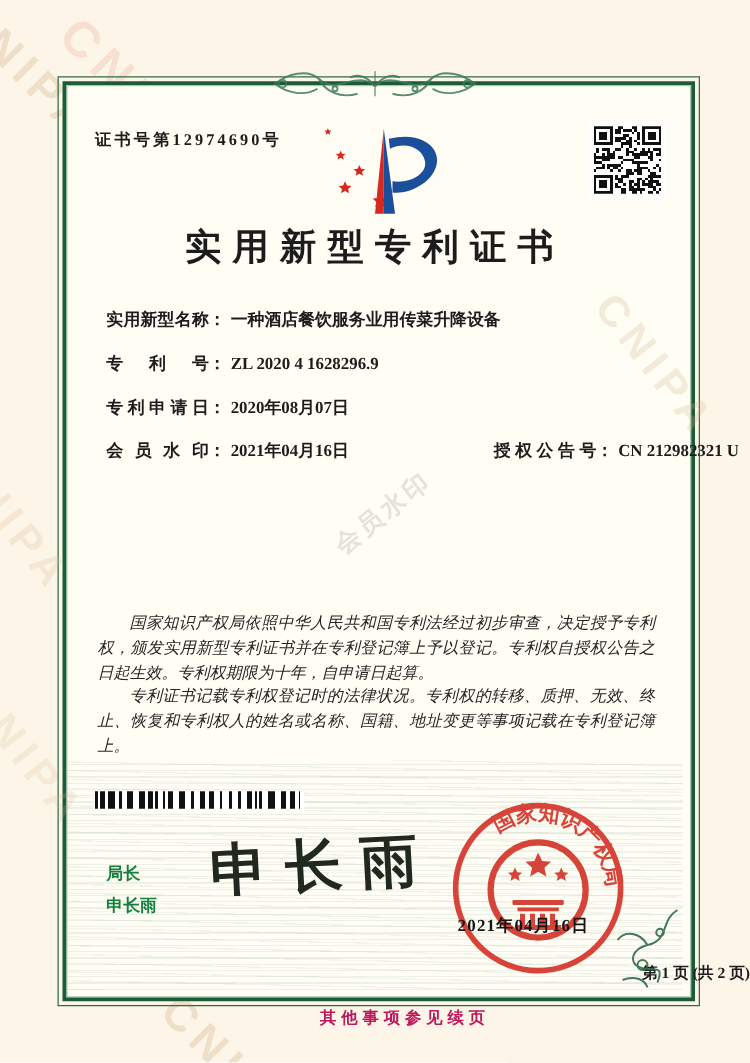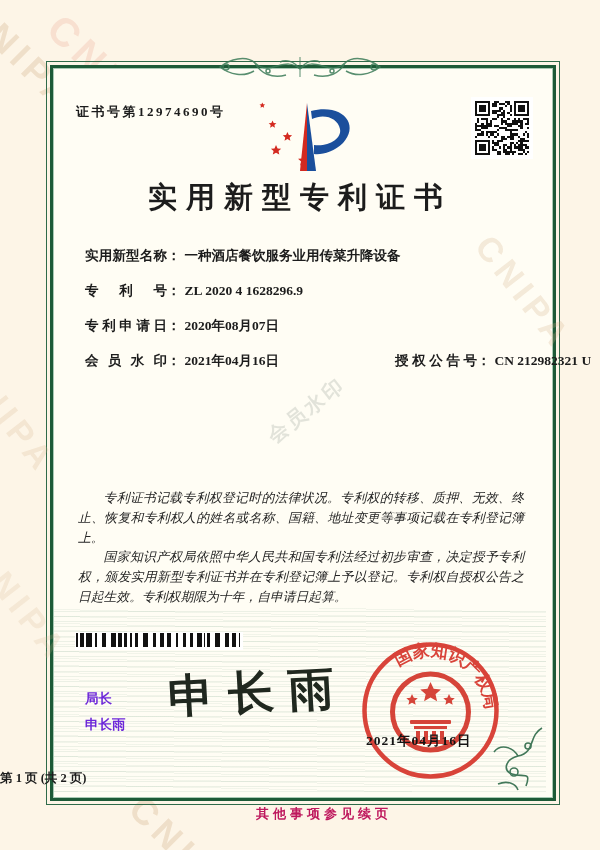--- a/index.html
+++ b/index.html
@@ -42,27 +42,27 @@
   .frow{height:35px;font-size:13.5px;font-weight:600;white-space:nowrap;}
   .flabel{display:inline-block;width:82px;text-align:justify;text-align-last:justify;}
   .fvalue{margin-left:4px;text-align:right;}
   .grant-no{position:absolute;left:310px;top:0;}
   .frow-last{position:relative;}
   .paras{position:absolute;left:78px;top:489px;width:446px;font-size:12.8px;
          font-style:italic;line-height:1.55;color:#242424;}
   .paras p{margin:0;text-indent:2em;text-align:justify;}
   .barcode{position:absolute;left:75px;top:632px;width:166px;height:16px;background:#fff;padding:1px;}
   .signer{position:absolute;left:85px;top:686px;font-family:"Liberation Sans","DejaVu Sans",sans-serif;
-          font-size:13.5px;font-weight:bold;line-height:26px;color:#6d28d9;}
+          font-size:13.5px;font-weight:bold;line-height:26px;color:#15803d;}
   .signature{position:absolute;left:168px;top:662px;font-size:46px;letter-spacing:14px;
              color:#20281f;transform:rotate(-3deg);font-weight:600;}
   .seal{position:absolute;left:358px;top:638px;width:145px;height:145px;opacity:0.92;}
   .seal-date{position:absolute;left:366px;top:732px;font-size:13.5px;font-weight:bold;
              letter-spacing:1px;color:#141414;z-index:6;}
-  .page-ind{position:absolute;left:0;top:770px;width:600px;text-align:left;font-size:12.5px;font-weight:600;}
+  .page-ind{position:absolute;left:0;top:770px;width:600px;text-align:right;font-size:12.5px;font-weight:600;}
   .footer-note{position:absolute;left:0;top:805px;width:600px;text-align:center;
                font-size:13px;letter-spacing:4px;font-weight:600;color:#be185d;margin-left:24px;}
   .flourish-top{position:absolute;left:210px;top:47px;width:180px;height:40px;z-index:5;}
   .flourish-corner{position:absolute;left:488px;top:726px;width:60px;height:66px;z-index:5;}
 </style>
 </head>
 <body>
 
 <div class="page">
 
@@ -362,22 +362,22 @@
       <div class="frow">
         <span class="flabel">专利申请日</span>：<span class="fvalue">2020年08月07日</span>
       </div>
       <div class="frow frow-last">
         <span class="flabel">会员水印</span>：<span class="fvalue">2021年04月16日</span>
         <span class="grant-no"><span class="flabel">授权公告号</span>：<span class="fvalue">CN 212982321 U</span></span>
       </div>
     </div>
 
     <div class="paras">
+      <p>国家知识产权局依照中华人民共和国专利法经过初步审查，决定授予专利权，颁发实用新型专利证书并在专利登记簿上予以登记。专利权自授权公告之日起生效。专利权期限为十年，自申请日起算。</p>
       <p>专利证书记载专利权登记时的法律状况。专利权的转移、质押、无效、终止、恢复和专利权人的姓名或名称、国籍、地址变更等事项记载在专利登记簿上。</p>
-      <p>国家知识产权局依照中华人民共和国专利法经过初步审查，决定授予专利权，颁发实用新型专利证书并在专利登记簿上予以登记。专利权自授权公告之日起生效。专利权期限为十年，自申请日起算。</p>
     </div>
 
     <div class="barcode">
       <svg id="bc" width="164" height="14" viewBox="0 0 100 14" preserveAspectRatio="none" shape-rendering="crispEdges">
           <rect x="0" y="0" width="1.284265899658203" height="14" fill="#111"></rect>
           <rect x="2.590740203857422" y="0" width="2.284612274169922" height="14" fill="#111"></rect>
           <rect x="6.335987854003906" y="0" width="3.1764503479003903" height="14" fill="#111"></rect>
           <rect x="11.806079864501951" y="0" width="1.2436668395996093" height="14" fill="#111"></rect>
           <rect x="15.848892211914059" y="0" width="2.444367218017578" height="14" fill="#111"></rect>
           <rect x="21.353902435302732" y="0" width="3.1296257019042972" height="14" fill="#111"></rect>

